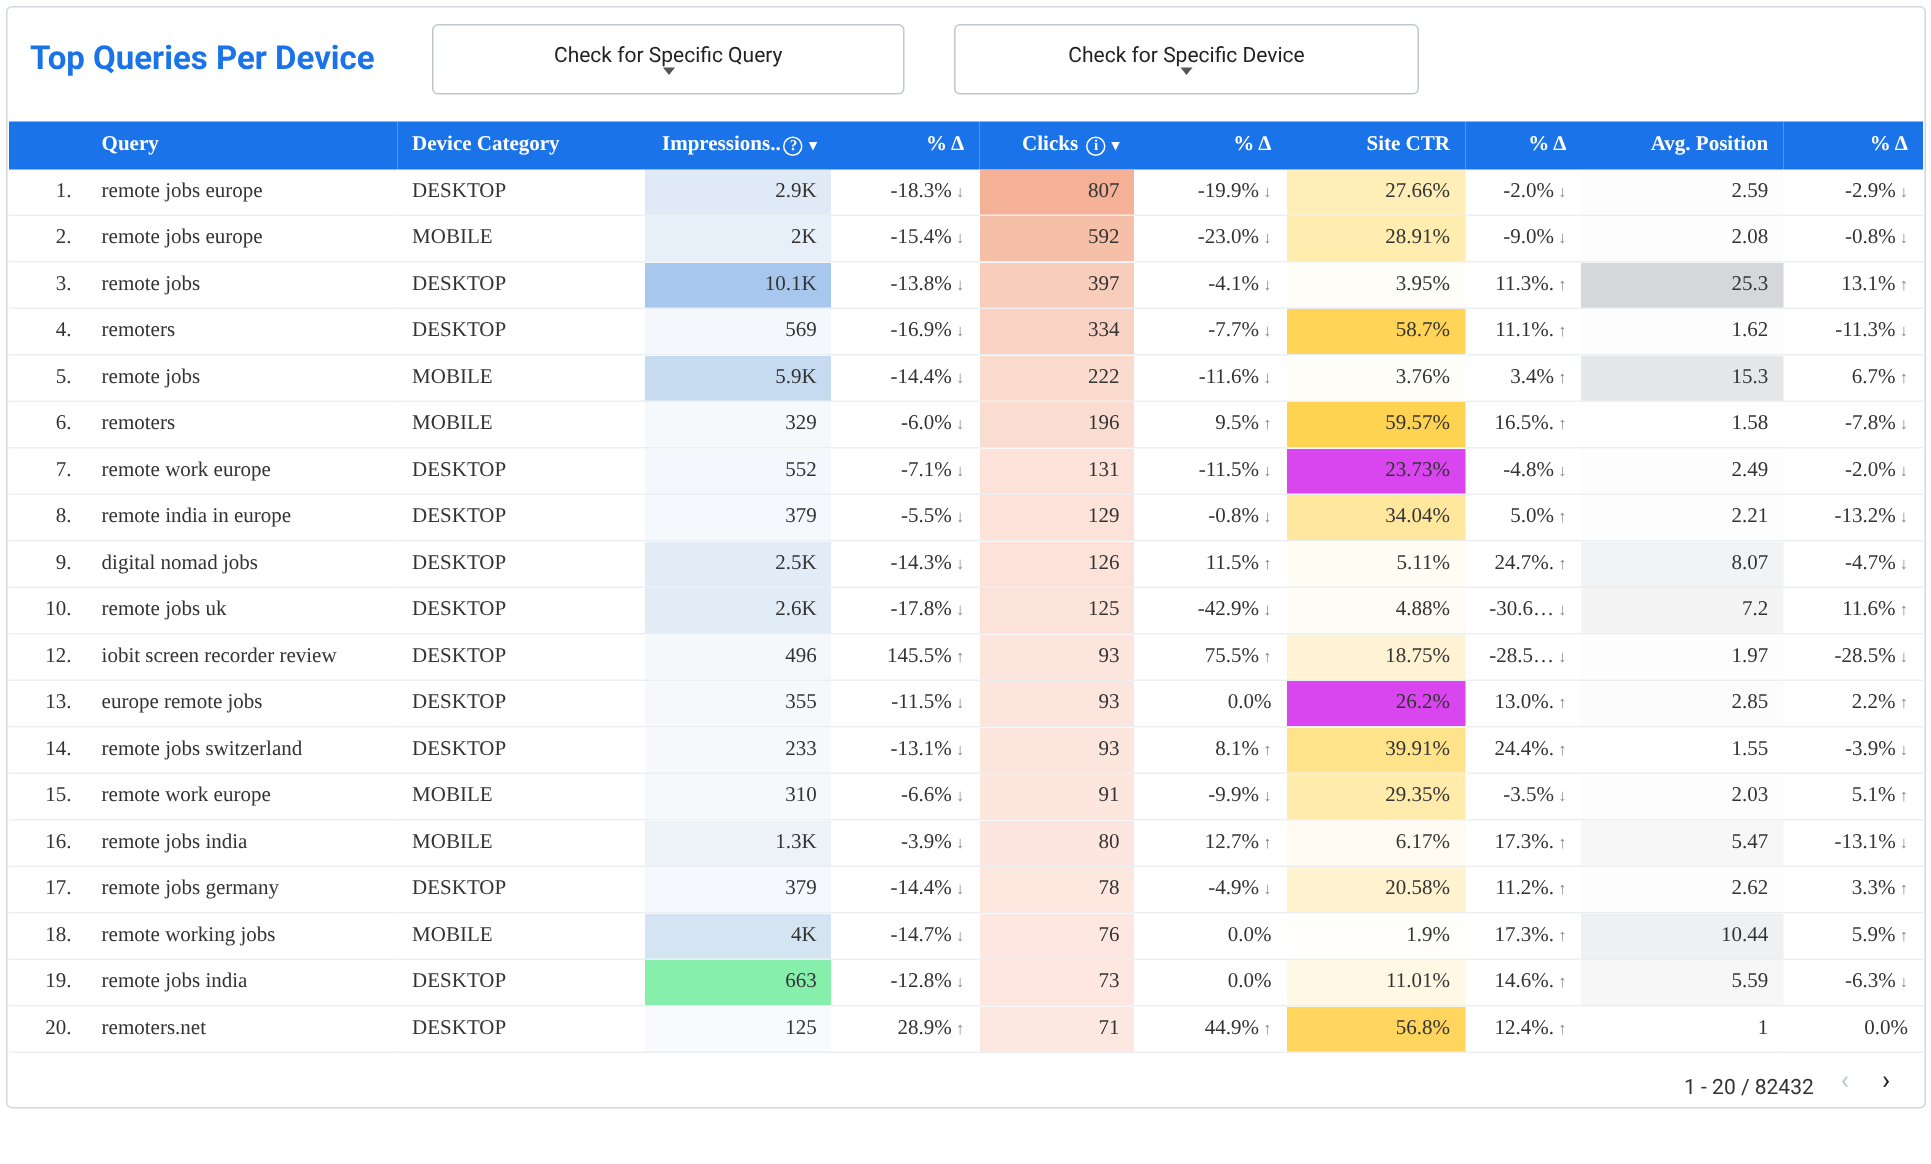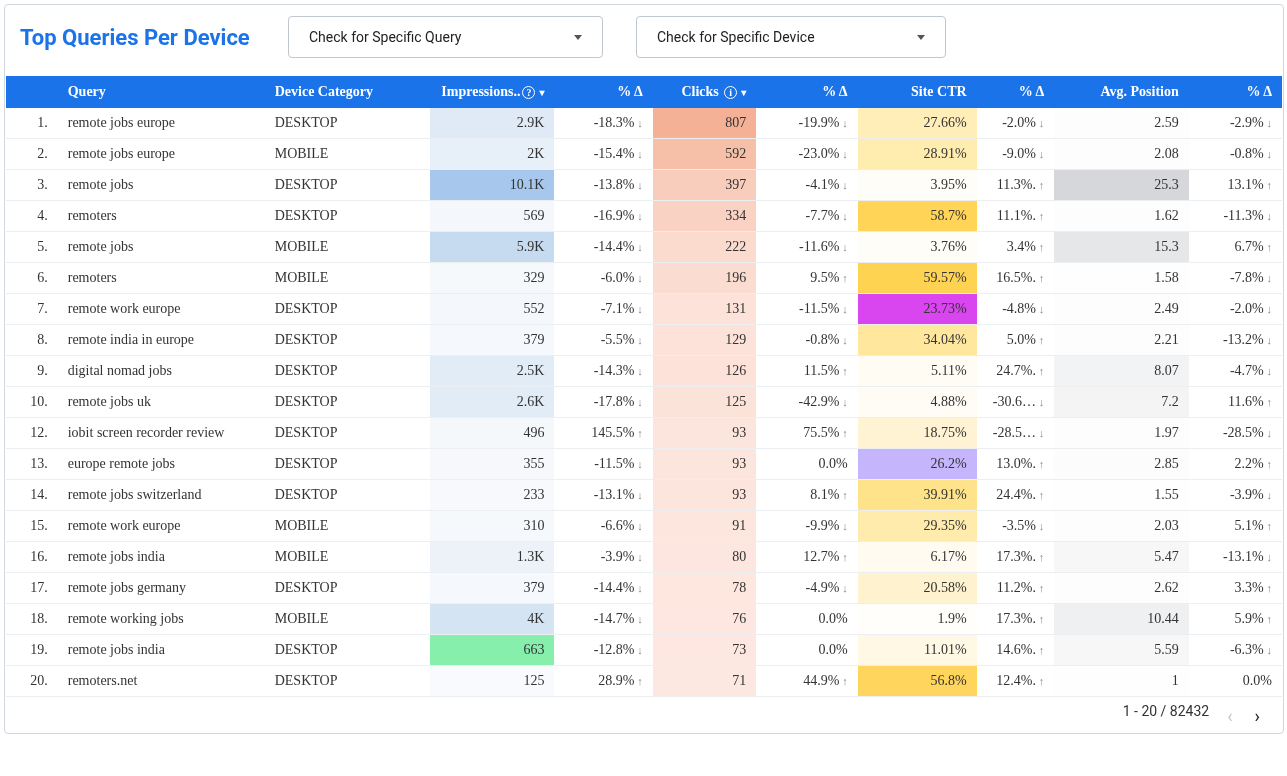--- a/index.html
+++ b/index.html
@@ -1,36 +1,36 @@
 <!DOCTYPE html>
 <html><head>
 <meta charset="utf-8">
 <style>
 * { box-sizing: border-box; margin: 0; padding: 0; }
 body { font-family: Roboto, Arial, sans-serif; background: #fff; padding: 4px; }
 .card { border:1px solid #d0d7de; border-radius:4px; padding:1px; width:1280px; }
 .header-row { display:flex; align-items:center; padding:10px 14px 18px; gap:18px; }
 .title { color:#1a73e8; font-size:22px; font-weight:700; flex:0 0 250px; }
-.dropdown { border:1px solid #c0c7ce; border-radius:4px; padding:12px 20px; display:flex; align-items:center; justify-content:space-between; font-size:14px; color:#222; cursor:pointer; }
+.dropdown { border:1px solid #c0c7ce; border-radius:4px; padding:12px 20px; display:flex; align-items:center; justify-content:space-between; font-size:14px; color:#222; cursor:pointer;flex-direction:column; }
 .dd1 { width:315px; } .dd2 { width:310px; margin-left:15px;align-items:center;}
 .caret { width:0; height:0; border-left:4px solid transparent; border-right:4px solid transparent; border-top:5px solid #555; }
 table { width:100%; border-collapse:collapse; table-layout:fixed;font-family:Liberation Serif, serif; }
 thead tr { background:#1a73e8; color:#fff; }
 th { font-size:14px; font-weight:600; text-align:left; padding:8px 10px; white-space:nowrap; }
 th.r { text-align:right; }
 tbody td { font-size:14px; color:#333; padding:7px 10px; border-bottom:1px solid #eceff1; white-space:nowrap; overflow:hidden; text-overflow:ellipsis; }
 td.r { text-align:right; }
 .arrow-up::after { content:" ↑"; font-size:11px; color:#888; }
 .arrow-down::after { content:" ↓"; font-size:11px; color:#888; }
 .col-idx{width:50px;} .col-query{width:200px;} .col-dev{width:160px;} .col-imp{width:120px;}
 .col-impd{width:95px;} .col-click{width:100px;} .col-clickd{width:98px;} .col-ctr{width:115px;}
 .col-ctrd{width:75px;} .col-pos{width:130px;} .col-posd{width:90px;}
 .info-circle { display:inline-block; width:13px; height:13px; border:1.5px solid #fff; border-radius:50%; font-size:10px; line-height:11px; text-align:center; margin-left:2px; }
 .sort-ind { font-size:10px; margin-left:4px; }
-.pager { display:flex; justify-content:flex-end; align-items:flex-start; gap:14px; padding:6px 18px 4px; font-size:14px; color:#333; }
+.pager { display:flex; justify-content:flex-end; align-items:flex-end; gap:14px; padding:6px 18px 4px; font-size:14px; color:#333; }
 .pager-btn { font-size:18px; color:#222; cursor:pointer; user-select:none; padding:2px 4px;}
 .pager-btn.disabled { color:#c0c7ce; cursor:default; }
 </style>
 </head>
 <body>
 
 <div class="card">
   <div class="header-row">
     <div class="title">Top Queries Per Device</div>
     <div class="dropdown dd1">
@@ -217,21 +217,21 @@
           <td class="r arrow-down">-28.5%</td>
         </tr>
         <tr>
           <td class="r">13.</td>
           <td>europe remote jobs</td>
           <td>DESKTOP</td>
           <td class="r" style="background:#f6f8fc">355</td>
           <td class="r arrow-down">-11.5%</td>
           <td class="r" style="background:#fce5dd">93</td>
           <td class="r ">0.0%</td>
-          <td class="r" style="background:#c4b5fd">26.2%</td>
+          <td class="r" style="background:#d946ef">26.2%</td>
           <td class="r arrow-up">13.0%.</td>
           <td class="r" style="background:#fcfcfd">2.85</td>
           <td class="r arrow-up">2.2%</td>
         </tr>
         <tr>
           <td class="r">14.</td>
           <td>remote jobs switzerland</td>
           <td>DESKTOP</td>
           <td class="r" style="background:#f7f9fc">233</td>
           <td class="r arrow-down">-13.1%</td>

